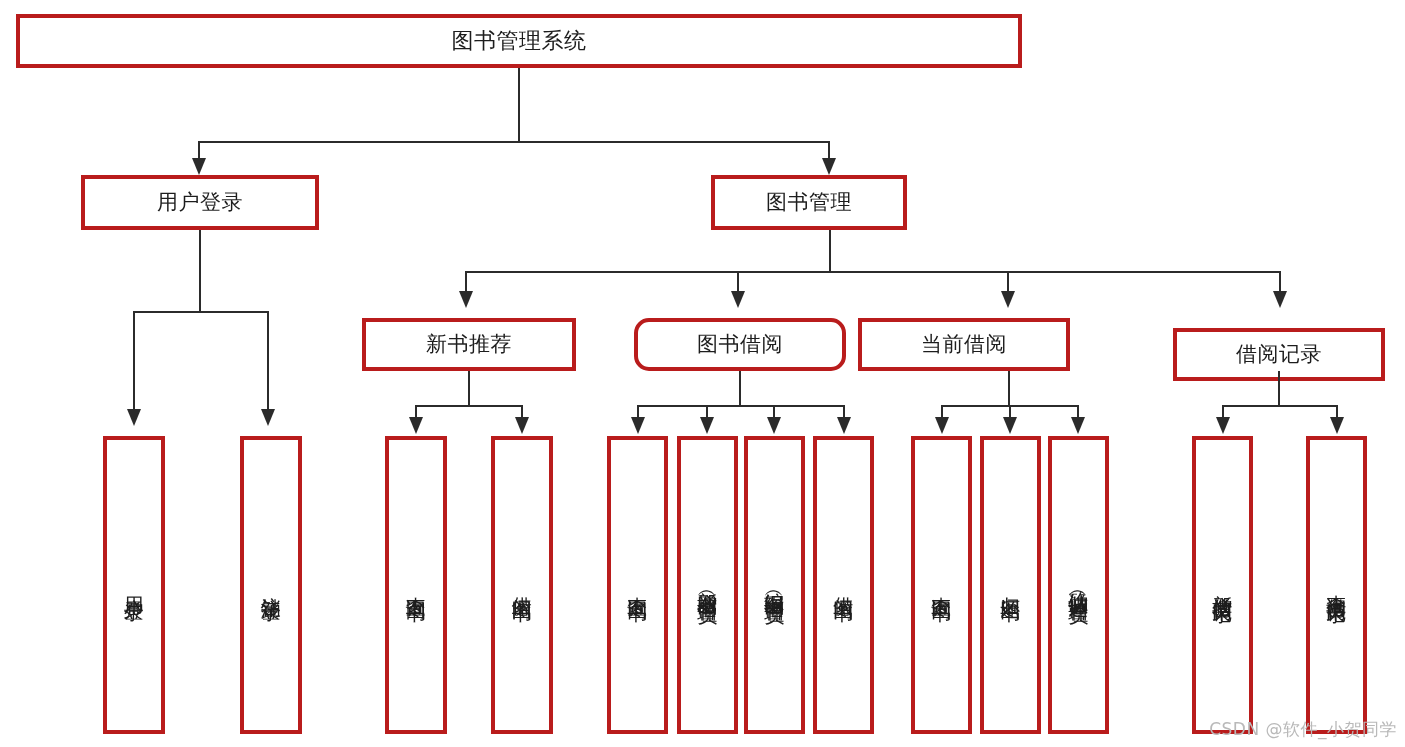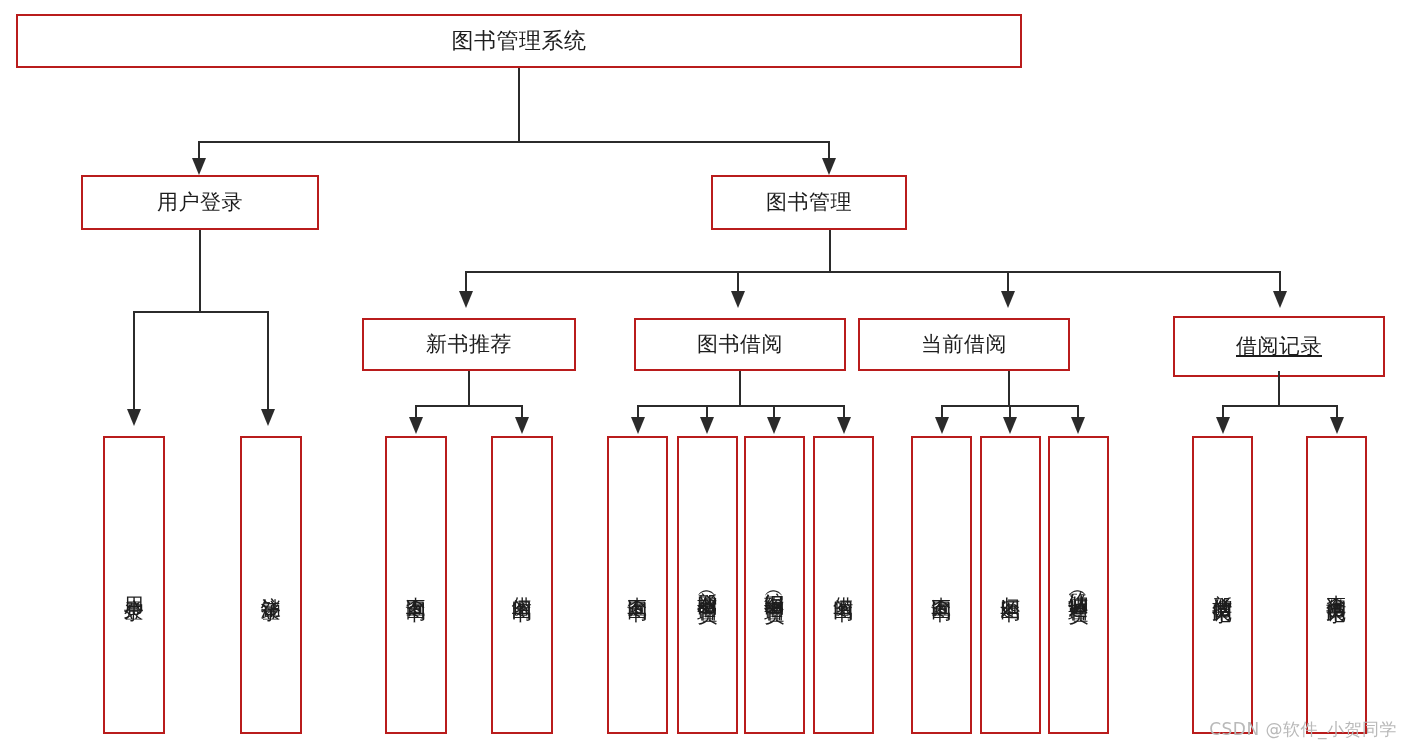--- a/index.html
+++ b/index.html
@@ -12,21 +12,21 @@
     width: 1405px;
     height: 747px;
     background: #ffffff;
     font-family: "DejaVu Sans", "Liberation Sans", sans-serif;
     overflow: hidden;
   }
   
   .node {
     position: absolute;
     box-sizing: border-box;
-    border: 2px solid #b91c1c;
+    border: 4px solid #b91c1c;
     background: #ffffff;
     color: #1d1d1d;
     display: flex;
     align-items: center;
     justify-content: center;
     text-align: center;
   }
   .node.horiz {
     font-size: 21px;
     letter-spacing: 0.5px;
@@ -119,27 +119,27 @@
   <div class="edge v" style="left:737px; top:271px; width:2px; height:22px;"></div>
   <div class="arrow" style="left:731px; top:291px;"></div>
   <div class="edge v" style="left:1007px; top:271px; width:2px; height:22px;"></div>
   <div class="arrow" style="left:1001px; top:291px;"></div>
   <div class="edge v" style="left:1279px; top:271px; width:2px; height:22px;"></div>
   <div class="arrow" style="left:1273px; top:291px;"></div>
 
   <div class="node horiz" style="left:362px; top:318px; width:214px; height:53px;">
     <span>新书推荐</span>
   </div>
-  <div class="node horiz" style="left:634px; top:318px; width:212px; height:53px;">
+  <div class="node horiz" style="left:634px; top:318px; width:212px; height:53px;border-radius:15px;">
     <span>图书借阅</span>
   </div>
   <div class="node horiz" style="left:858px; top:318px; width:212px; height:53px;">
     <span>当前借阅</span>
   </div>
-  <div class="node horiz" style="left:1173px; top:316px; width:212px; height:61px;text-decoration:underline;">
+  <div class="node horiz" style="left:1173px; top:328px; width:212px; height:53px;">
     <span>借阅记录</span>
   </div>
 
   <div class="edge v" style="left:468px; top:371px; width:2px; height:35px;"></div>
   <div class="edge h" style="left:415px; top:405px; width:106px; height:2px;"></div>
   <div class="edge v" style="left:415px; top:405px; width:2px; height:14px;"></div>
   <div class="arrow" style="left:409px; top:417px;"></div>
   <div class="edge v" style="left:521px; top:405px; width:2px; height:14px;"></div>
   <div class="arrow" style="left:515px; top:417px;"></div>
 

